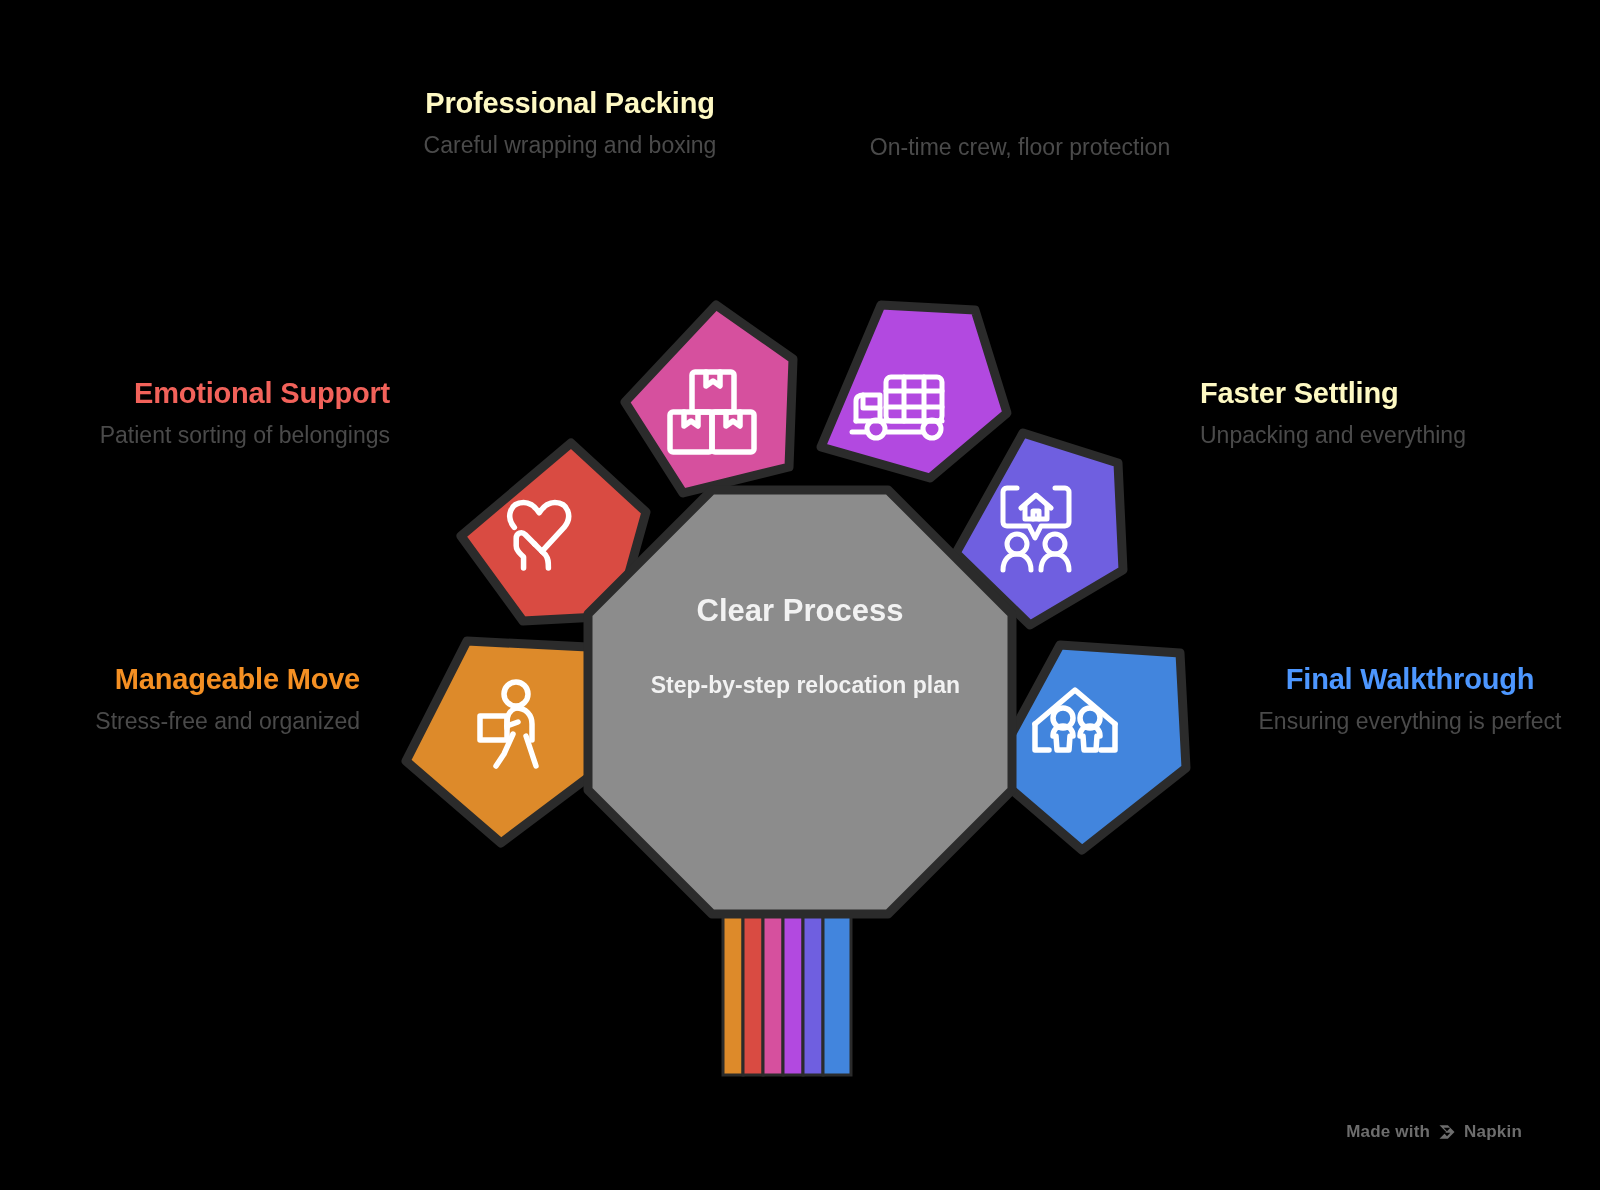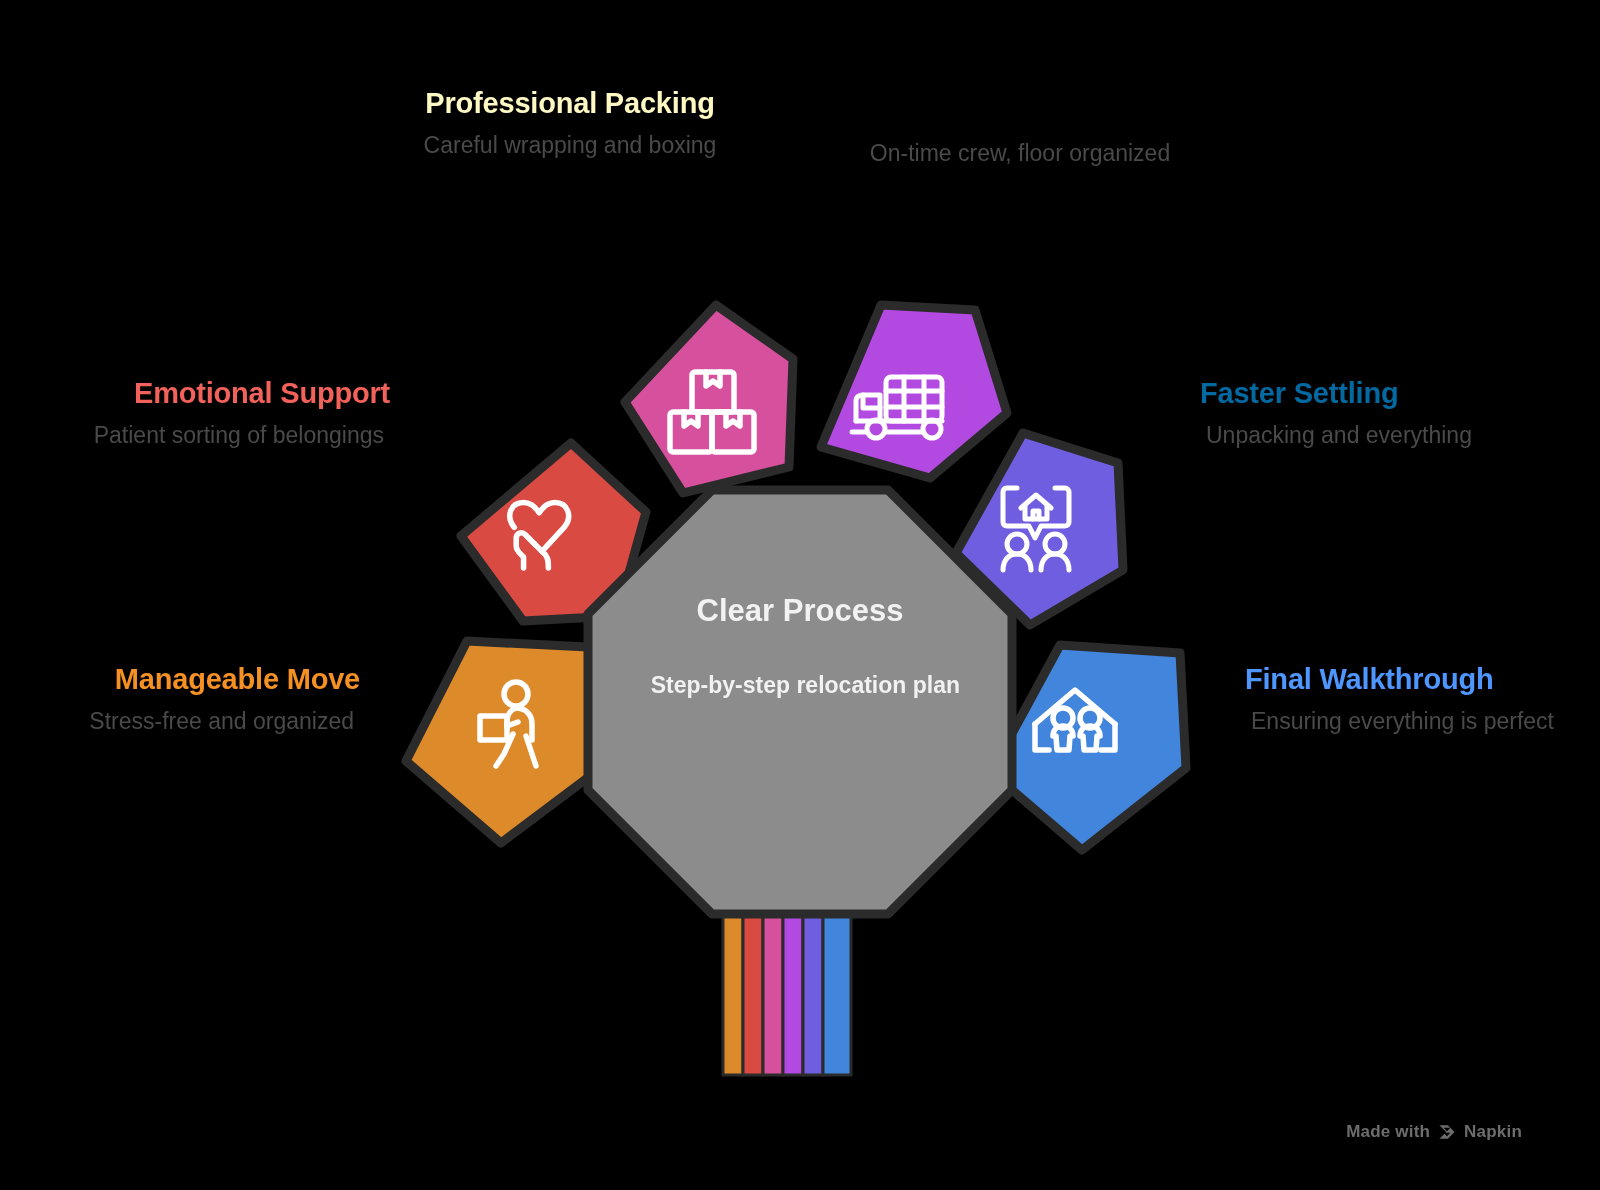--- a/index.html
+++ b/index.html
@@ -33,21 +33,21 @@
     font-weight: 700;
     line-height: 1.18;
     margin: 0 0 10px 0;
     letter-spacing: -0.2px;
   }
   .label-desc {
     font-size: 23px;
     font-weight: 400;
     line-height: 1.33;
     color: #4a4a4a;
-    margin: 6px;
+    margin: 0;
   }
   .align-right { text-align: right; }
   .align-left  { text-align: left;  }
   .align-center{ text-align: center;}
 
   
   #diagram {
     position: absolute;
     left: 0;
     top: 0;
@@ -199,39 +199,39 @@
     <div class="center-title">Clear Process</div>
     <div class="center-sub">Step-by-step relocation plan</div>
   </div>
 
   <div class="label-block align-center" style="left:415px; top:86px; width:310px;">
     <div class="label-title" style="color:#fef9c3;">Professional Packing</div>
     <div class="label-desc">Careful wrapping and boxing</div>
   </div>
 
   <div class="label-block align-center" style="left:855px; top:132px; width:330px;">
-    <div class="label-desc">On-time crew, floor organized</div>
+    <div class="label-desc">On-time crew, floor protection</div>
   </div>
 
   <div class="label-block align-right" style="left:40px; top:376px; width:350px;">
     <div class="label-title" style="color:#f2625a;">Emotional Support</div>
     <div class="label-desc">Patient sorting of belongings</div>
   </div>
 
   <div class="label-block align-left" style="left:1200px; top:376px; width:330px;">
-    <div class="label-title" style="color:#0369a1;">Faster Settling</div>
+    <div class="label-title" style="color:#fef9c3;">Faster Settling</div>
     <div class="label-desc">Unpacking and everything</div>
   </div>
 
   <div class="label-block align-right" style="left:20px; top:662px; width:340px;">
     <div class="label-title" style="color:#f59023;">Manageable Move</div>
     <div class="label-desc">Stress-free and organized</div>
   </div>
 
-  <div class="label-block align-left" style="left:1245px; top:662px; width:330px;">
+  <div class="label-block align-left" style="left:1245px; top:662px; width:330px;text-align:center;">
     <div class="label-title" style="color:#4d97ff;">Final Walkthrough</div>
     <div class="label-desc">Ensuring everything is perfect</div>
   </div>
 
   <div id="watermark">
     <span>Made with</span>
     <span class="nk-logo">
       <svg viewBox="0 0 24 24" width="20" height="20" aria-hidden="true">
         <path d="M3 4 L13 4 L21 12 L13 20 L3 20 L11 12 Z" fill="#6d6d6d"></path>
         <path d="M8 7 L16 7 L12 11 Z" fill="#000000"></path>

